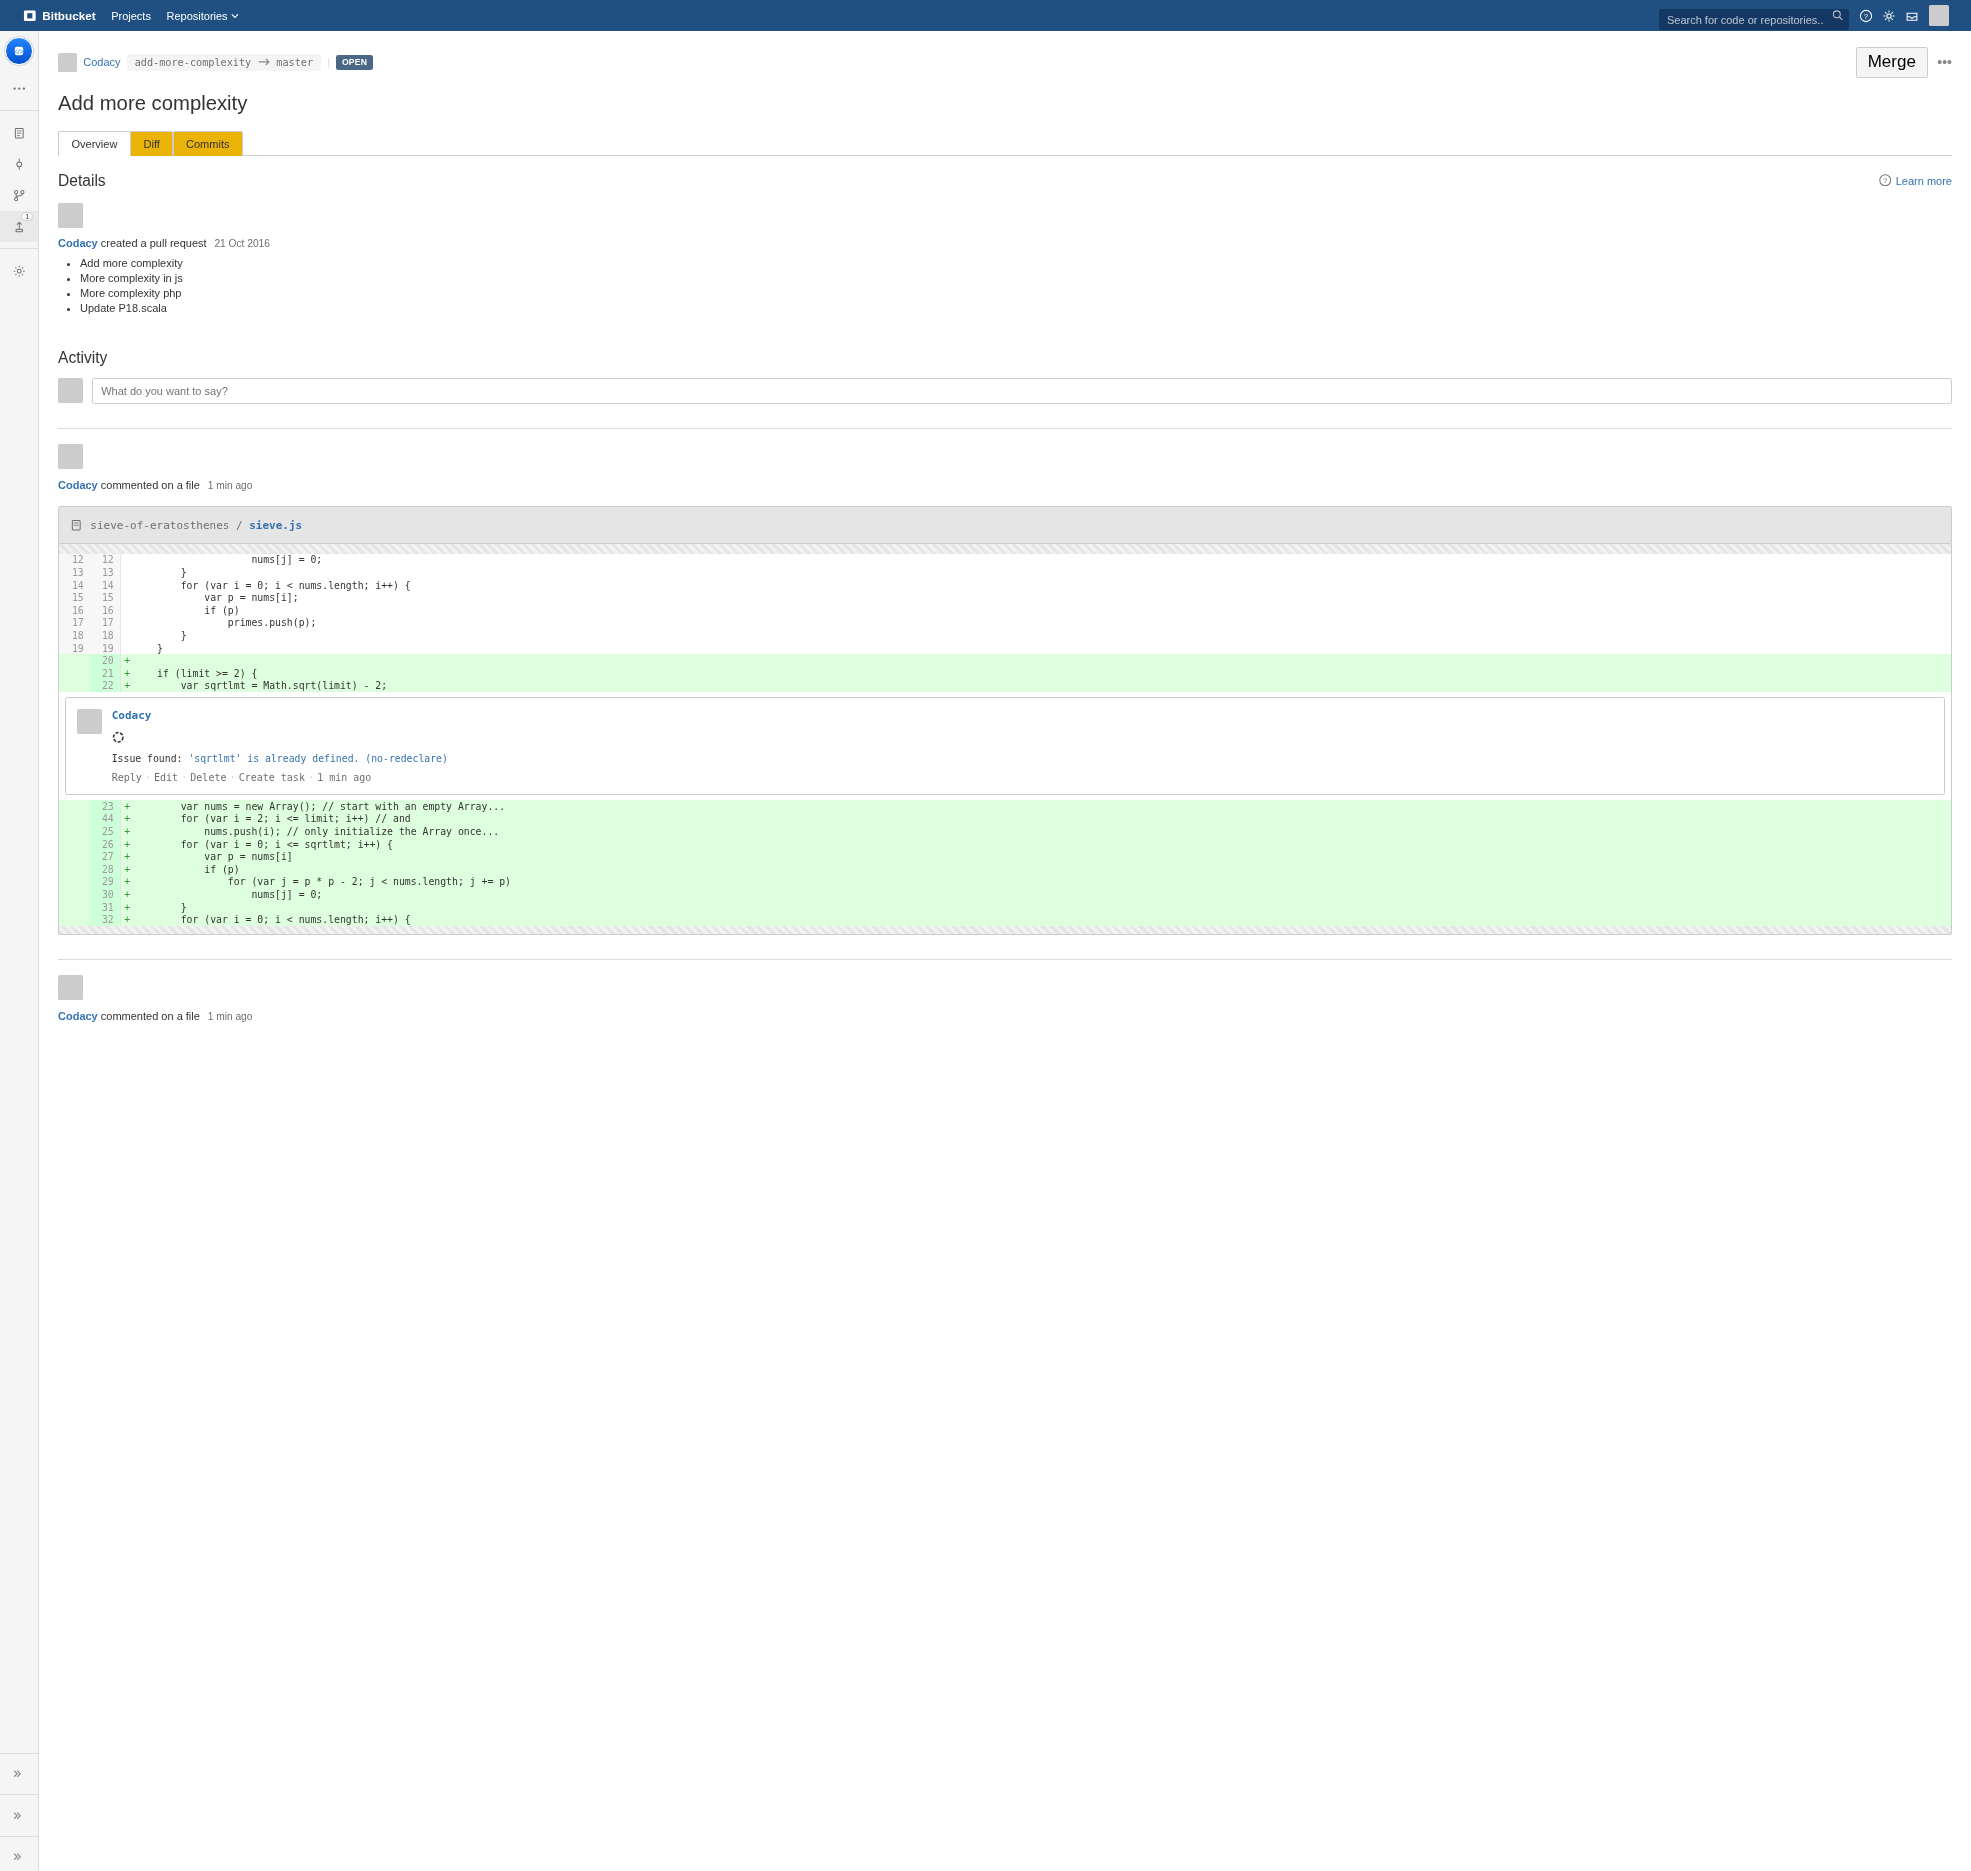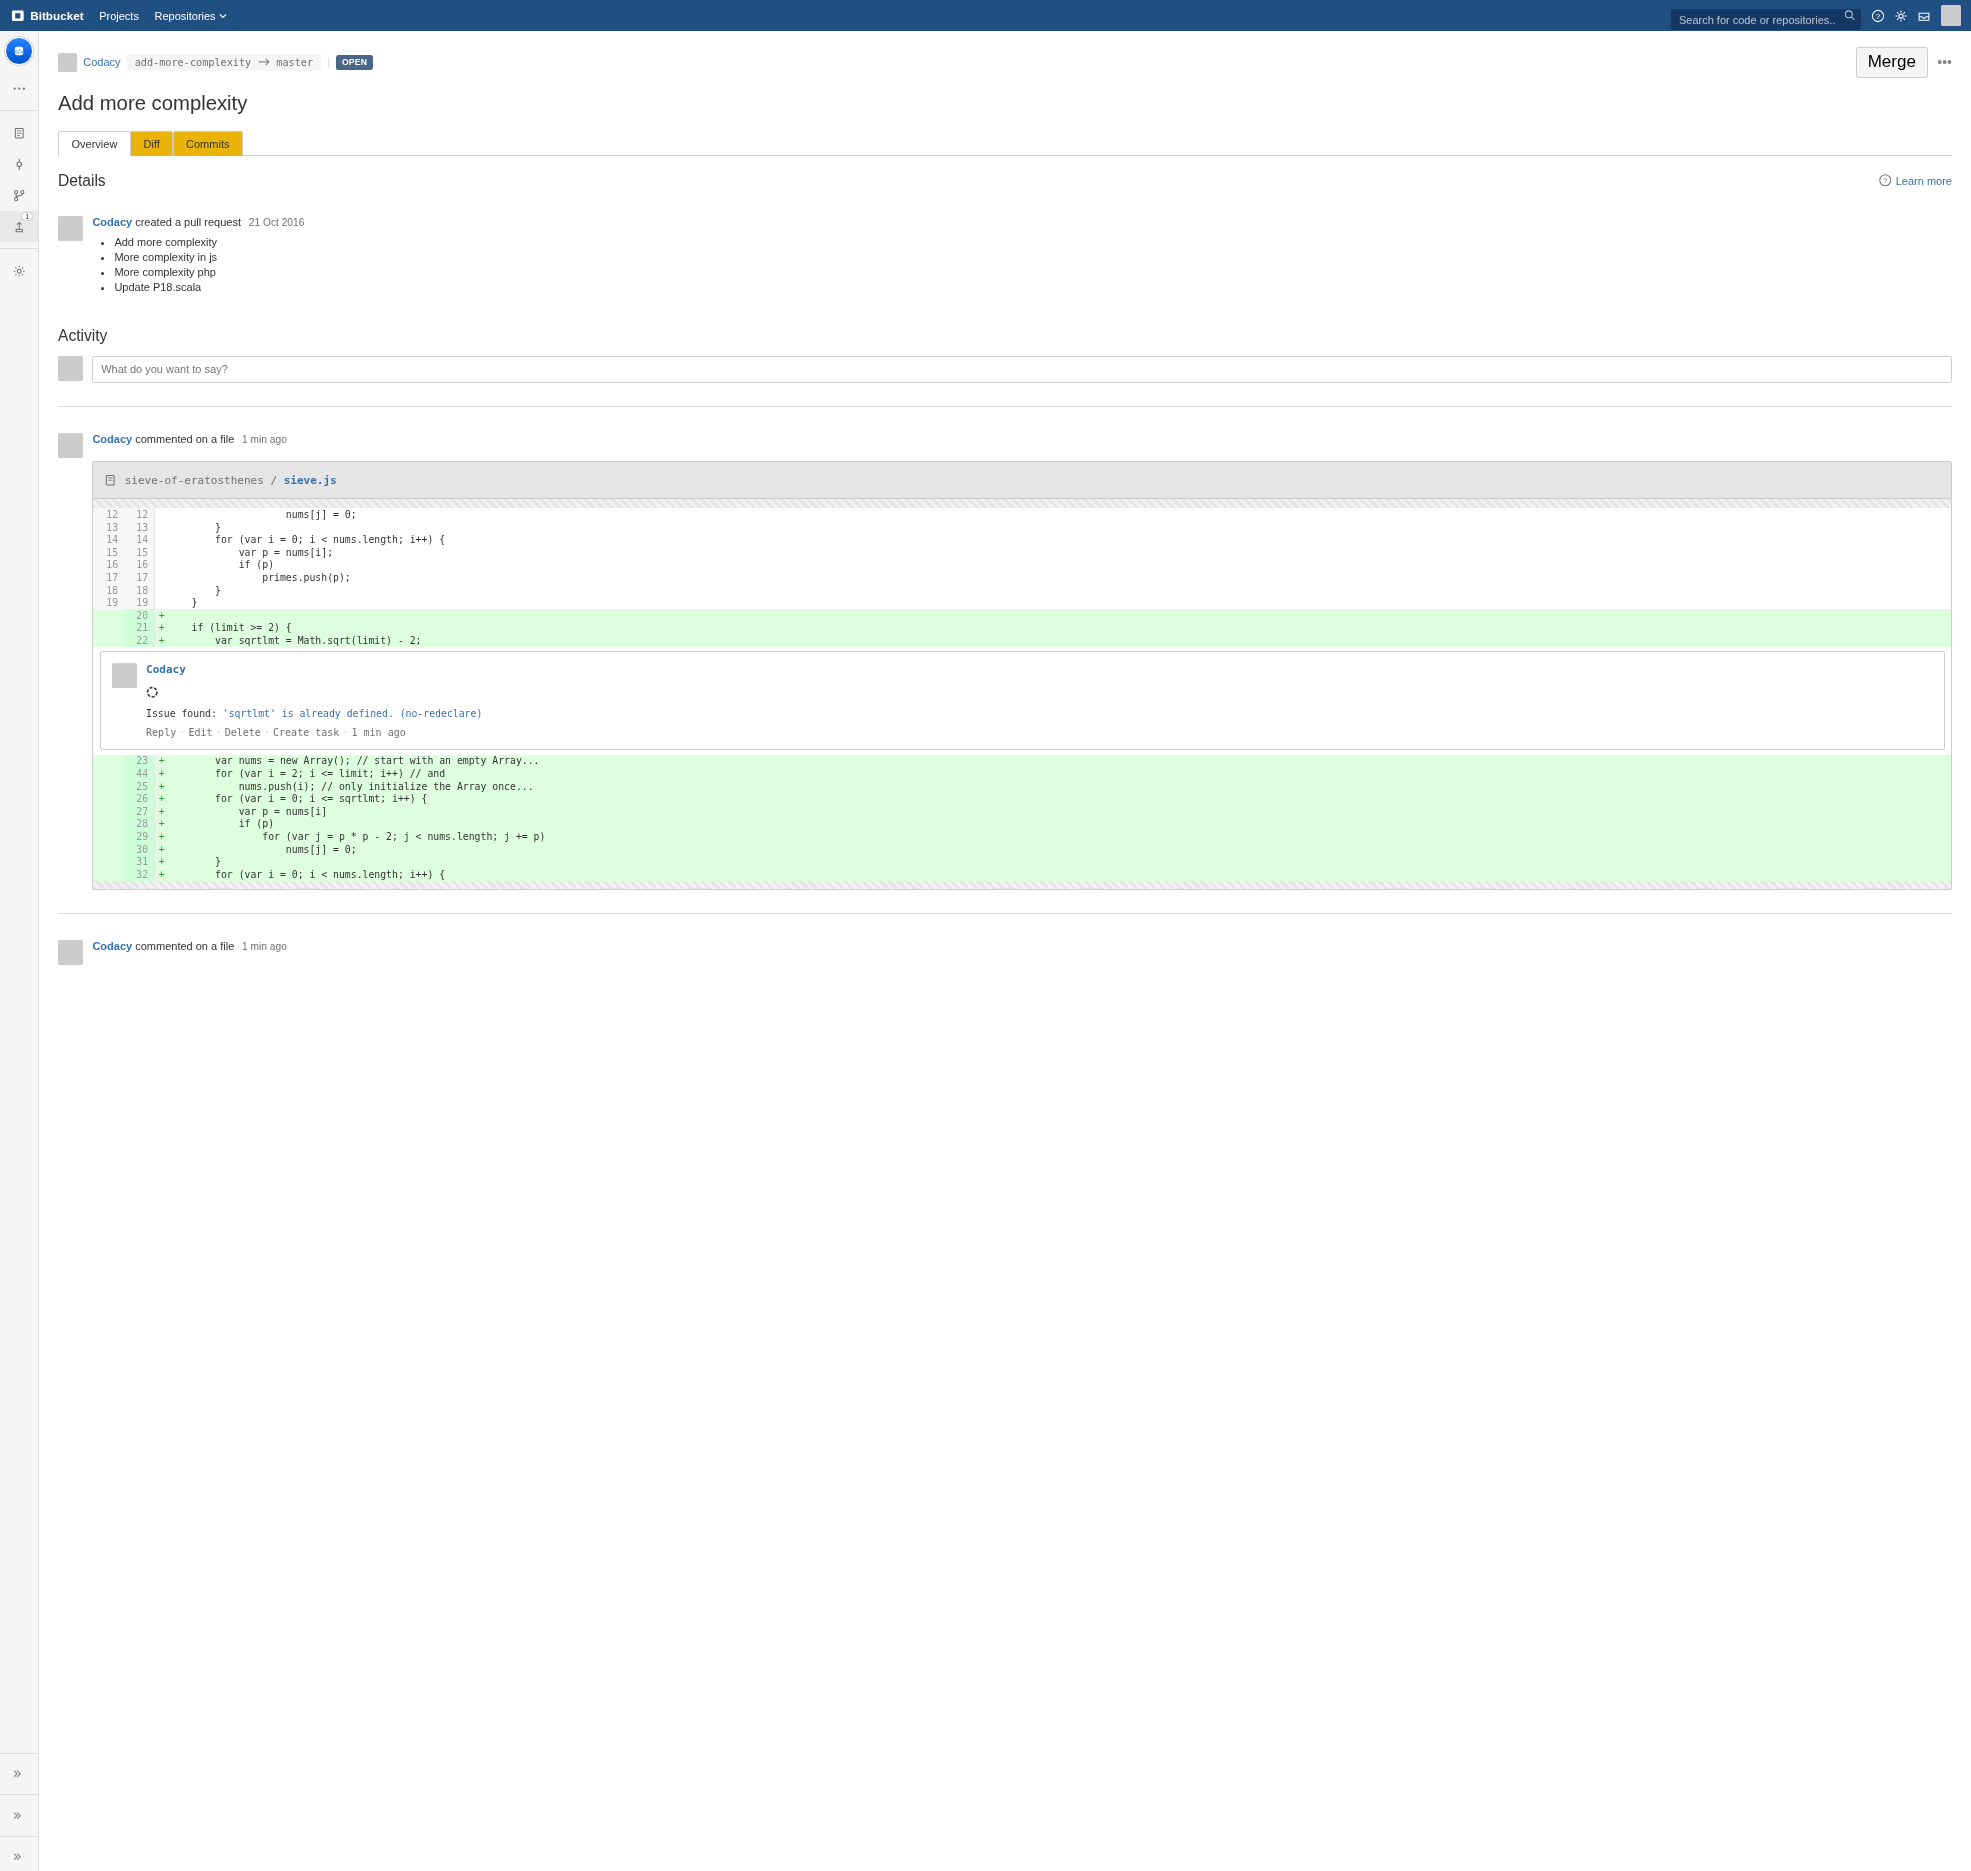--- a/index.html
+++ b/index.html
@@ -1,20 +1,20 @@
 <!DOCTYPE html>
 <html style="font-size:12.5px"><head>
 <meta charset="utf-8">
 <style>
 * { box-sizing: border-box; margin: 0; padding: 0; }
 body { font-family: -apple-system, BlinkMacSystemFont, "Segoe UI", Helvetica, Arial, sans-serif; font-size: 11px; color: #333; background: #fff; }
 a { color: #3572b0; text-decoration: none; }
 
 
-.bb-header { background: #205081; height: 31px; display: flex; align-items: center; padding: 0 10px; color: #fff; }
+.bb-header { background: #205081; height: 31px; display: flex; align-items: center; padding: 0 22px; color: #fff; }
 .bb-logo { display: flex; align-items: center; font-weight: bold; font-size: 11.7px; margin-right: 15.6px; }
 .bb-logo svg { margin-right: 4.7px; }
 .bb-nav { display: flex; align-items: center; gap: 15.6px; }
 .bb-nav-item { color: #fff; font-size: 11px; cursor: pointer; display: flex; align-items: center; gap: 3.1px; }
 .bb-header-right { margin-left: auto; display: flex; align-items: center; gap: 9.4px; }
 .bb-search { background: rgba(9,30,66,0.48); border: none; padding: 4.7px 25px 4.7px 7.8px; color: #fff; width: 190px; border-radius: 2.3px; font-size: 11px; margin-top: 8px; }
 .bb-search::placeholder { color: rgba(255,255,255,0.7); }
 .bb-search-wrap { position: relative; }
 .bb-search-icon { position: absolute; right: 6.3px; top: 50%; transform: translateY(-50%); color: rgba(255,255,255,0.7); }
 .bb-icon-btn { color: #fff; cursor: pointer; display: flex; align-items: center; }
@@ -50,21 +50,21 @@
 .pr-tabs { border-bottom: 0.8px solid #ccc; display: flex; margin-top: 15.6px; }
 .pr-tab { padding: 6.3px 12.5px; border: 0.8px solid transparent; border-bottom: none; cursor: pointer; background: #eab308; border-color: #ccc; margin-right: -0.8px; color:#333; margin-bottom:-0.8px; border-radius:2.3px 2.3px 0 0;}
 .pr-tab.active { background: #fff; border-bottom-color: #fff; }
 
 
 .pr-details-head { display: flex; align-items: center; margin-top: 15.6px; }
 h2.sect { font-size: 15.6px; font-weight: 400; color: #333; }
 .learn-more { margin-left: auto; display: flex; align-items: center; gap: 4.7px; color: #3572b0; font-size:11px;}
 .learn-icon { color: #707070; }
 
-.pr-event { display: flex; gap: 9.4px; margin-top: 26px; }
+.pr-event { display: flex; gap: 9.4px; margin-top: 13px; flex-direction: column; }
 .pr-avatar-md { width: 25px; height: 25px; background: #ccc; border-radius: 1.6px; flex-shrink: 0; }
 .pr-event-body { flex: 1; }
 .pr-event-line { display: flex; align-items: baseline; gap: 7.8px; }
 .pr-event-text { color: #333; }
 .pr-event-date { color: #707070; font-size: 10.2px; }
 .pr-bullets { margin-top: 7.8px; padding-left: 22px; }
 .pr-bullets li { margin-bottom: 3.1px; }
 
 h2.activity { margin-top: 31px; margin-bottom: 11px; font-size:15.6px; font-weight:400;}
 

